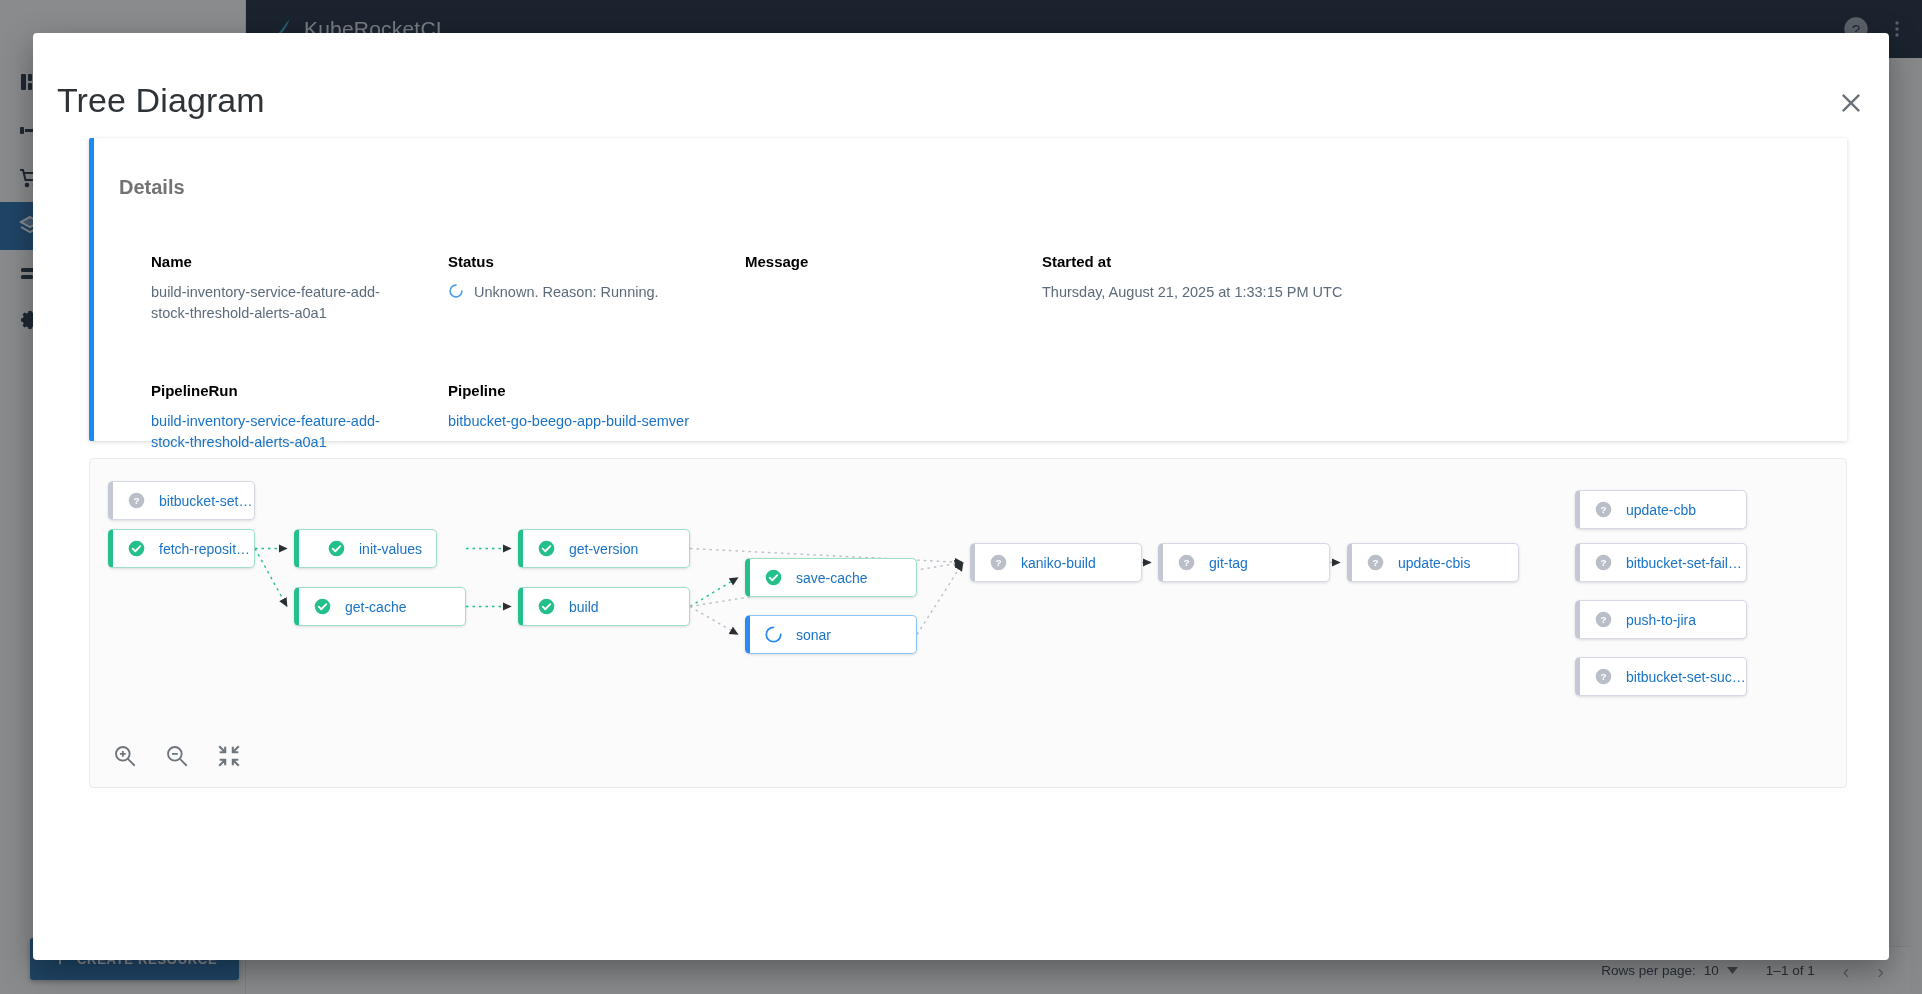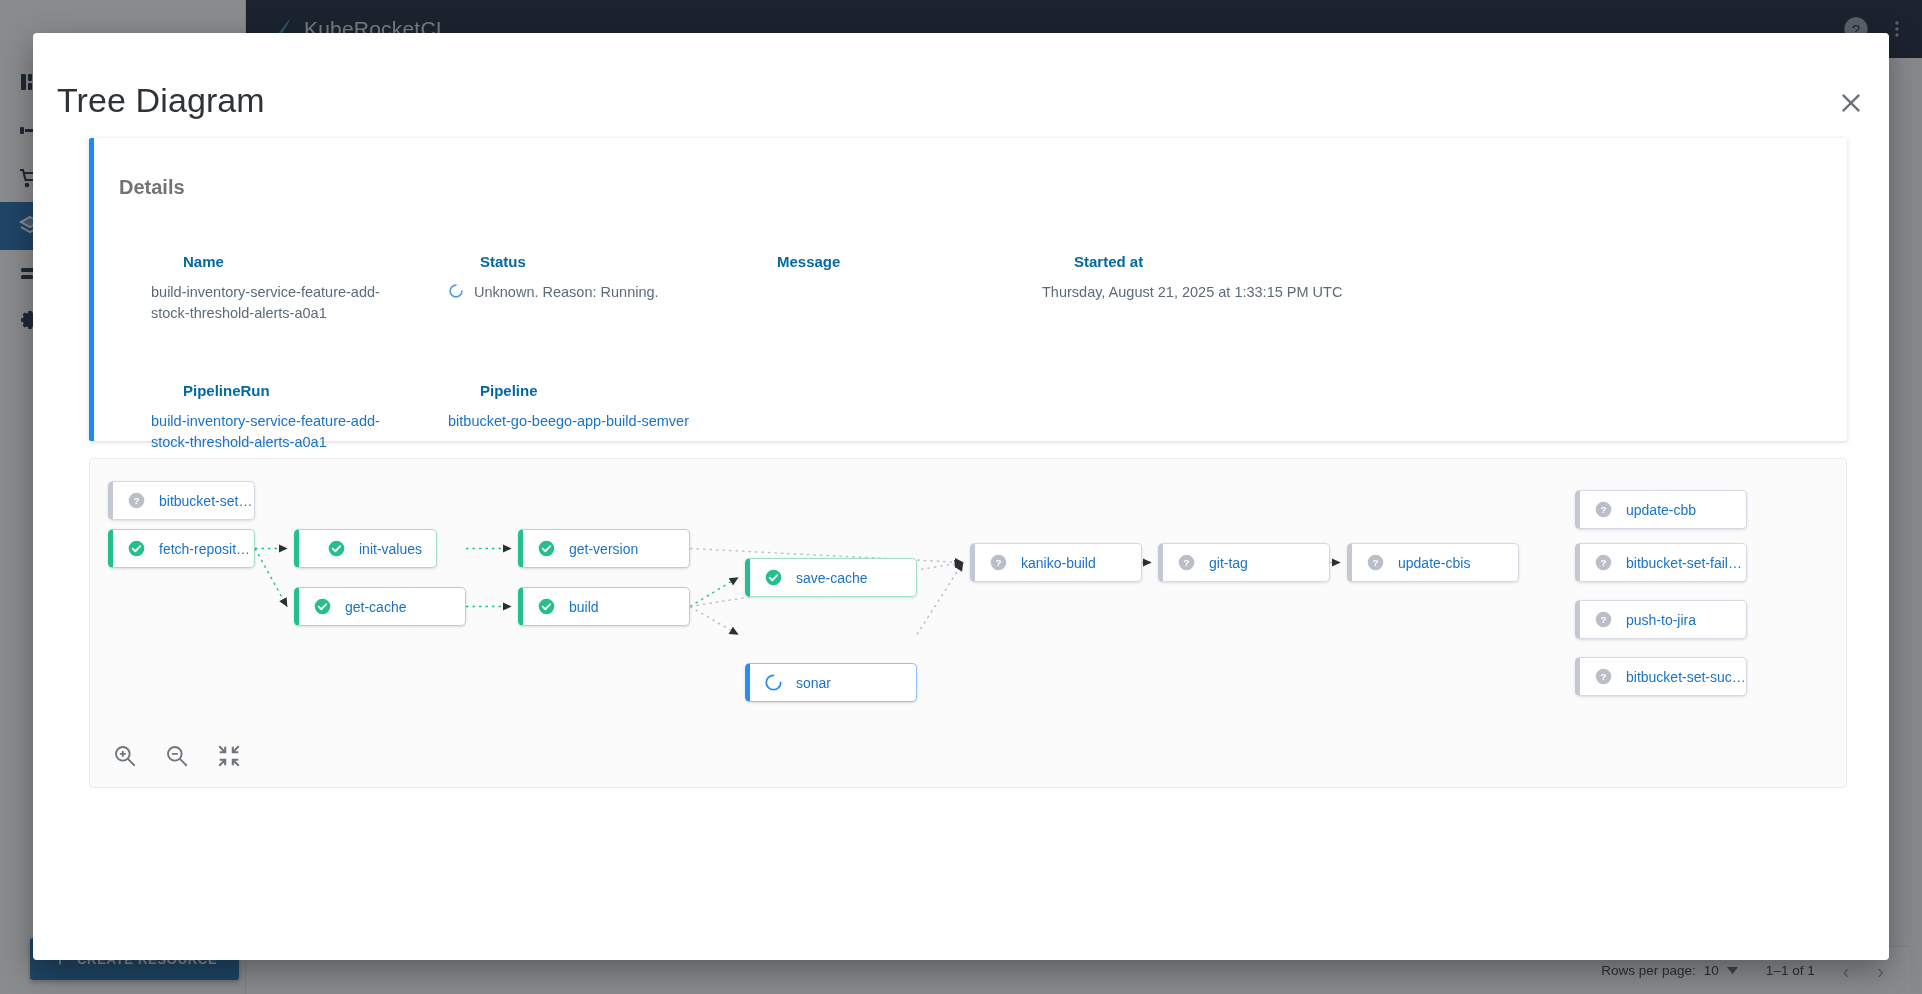--- a/index.html
+++ b/index.html
@@ -76,21 +76,21 @@
   }
   #details-title {
     position: absolute; left: 25px; top: 38px;
     font-size: 20px; font-weight: 700; color: #737373;
   }
   #details-grid {
     position: absolute; left: 57px; top: 115px; right: 30px;
     display: grid; grid-template-columns: 297px 297px 297px 1fr;
     row-gap: 58px;
   }
-  .fld-label { font-size: 15px; font-weight: 700; color: #0369a1; margin-bottom: 12px; margin-left: 32px; }
+  .fld-label { font-size: 15px; font-weight: 700; color: #000000; margin-bottom: 12px; }
   .fld-value { font-size: 14.5px; color: #5c6b7a; line-height: 1.45; max-width: 262px; }
   .fld-value.link { color: #1a73c7; }
   .fld-value.status-row { display: flex; align-items: flex-start; gap: 10px; }
   .spinner-ico { flex: 0 0 auto; margin-top: 1px; }
 
   
   #diagram-panel {
     position: absolute; left: 56px; top: 425px; right: 42px; height: 330px;
     background: #fbfbfb; border: 1px solid #e8eaec; border-radius: 4px;
   }
@@ -329,21 +329,21 @@
      </svg>
           <span class="nlabel">build</span>
         </div>
         <div class="node succeeded" style="left: 655px; top: 99px; width: 172px;">
           <svg class="st-ico" viewBox="0 0 20 20">
        <circle cx="10" cy="10" r="8.2" fill="#23c08a"></circle>
        <path d="M6 10.2l2.7 2.7L14 7.6" fill="none" stroke="#fff" stroke-width="1.9" stroke-linecap="round" stroke-linejoin="round"></path>
      </svg>
           <span class="nlabel">save-cache</span>
         </div>
-        <div class="node running" style="left: 655px; top: 156px; width: 172px; margin-top: 48px;">
+        <div class="node running" style="left: 655px; top: 156px; width: 172px;">
           <svg class="st-ico" viewBox="0 0 20 20" fill="none" stroke="#2a8cf0" stroke-width="1.9" stroke-linecap="round">
        <path d="M10 2.4a7.6 7.6 0 107.6 7.6"></path>
      </svg>
           <span class="nlabel">sonar</span>
         </div>
         <div class="node unknown" style="left: 880px; top: 84px; width: 172px;">
           <svg class="st-ico" viewBox="0 0 20 20">
        <circle cx="10" cy="10" r="8.2" fill="#b9bec9"></circle>
        <text x="10" y="14.1" font-size="10.5" font-weight="700" fill="#ffffff" text-anchor="middle" font-family="Liberation Sans">?</text>
      </svg>

